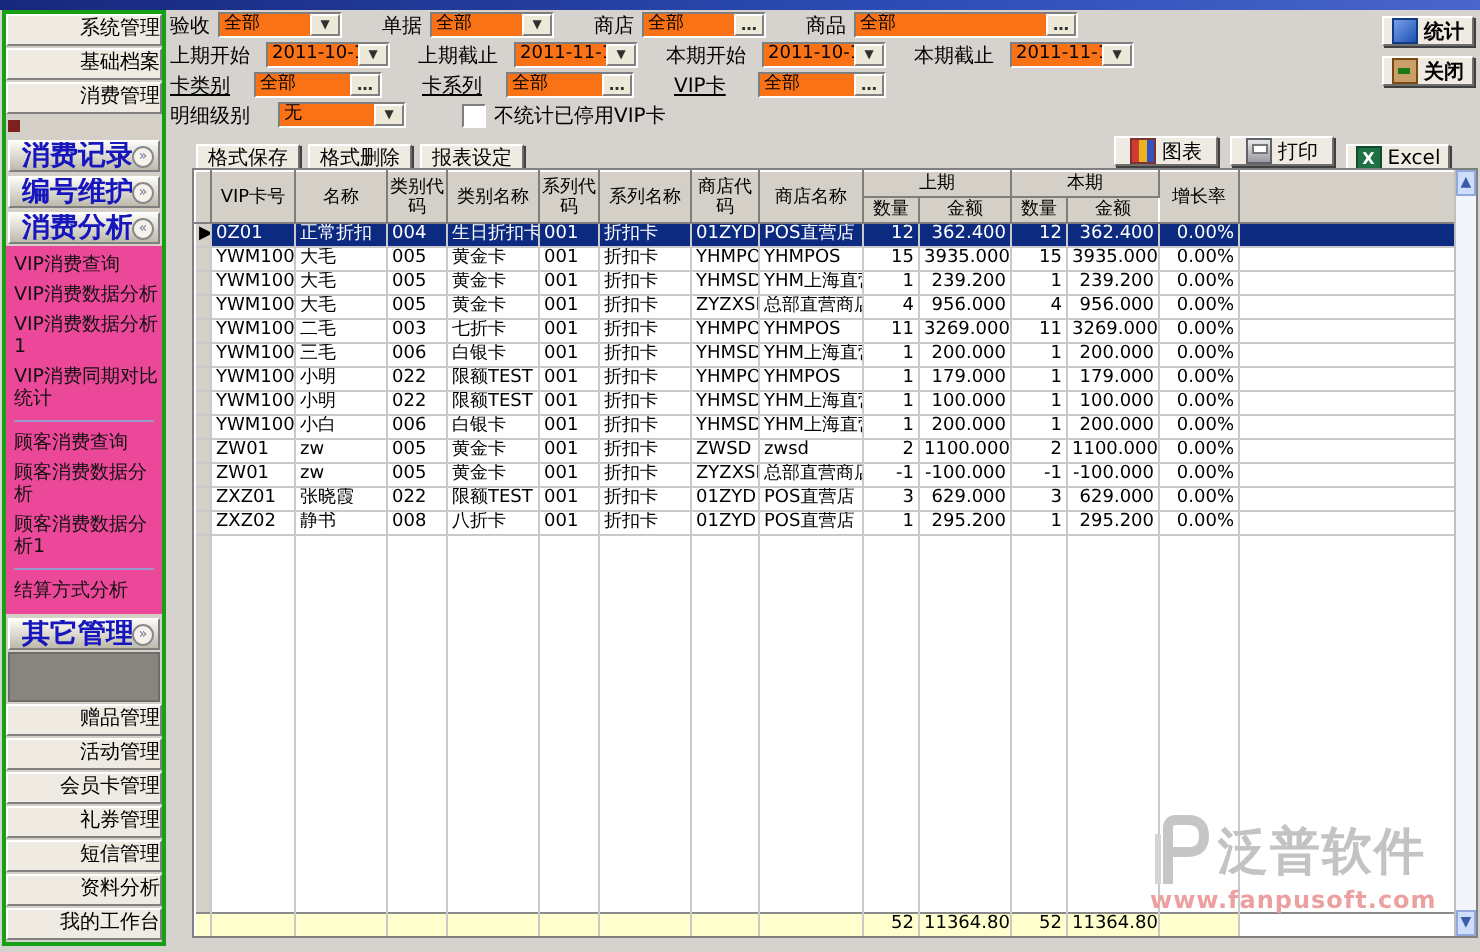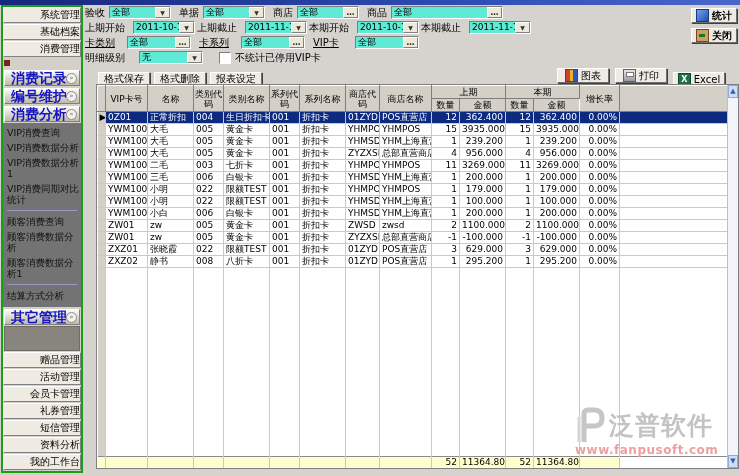--- a/index.html
+++ b/index.html
@@ -21,35 +21,35 @@
     margin:0 0 1px 0;cursor:pointer;white-space:nowrap;overflow:hidden;}
   .mini-handle{width:6px;height:6px;background:#7c2020;margin:2px 0 2px 1px;}
   .group-header{height:14px;line-height:14px;display:flex;align-items:center;
     padding:0 2px 0 6px;margin:2px 1px 1px 1px;cursor:pointer;
     background:linear-gradient(#fbfaf6,#bdb9ab);
     border:1px solid;border-color:#fff #7f7f7f #7f7f7f #fff;}
   .group-header .gh-label{flex:1;font-size:14px;font-weight:bold;color:#1616bc;
     white-space:nowrap;overflow:hidden;}
   .chev{width:9px;height:9px;border:1px solid #8a8a8a;border-radius:50%;
     background:#f4f2ea;color:#6f6f9f;font-size:7px;line-height:8px;text-align:center;}
-  .group-items{background:#737373;padding:2px 0 4px 0;}
+  .group-items{background:#ec4899;padding:2px 0 4px 0;}
   .group-item{font-size:9.5px;line-height:11px;padding:2px 1px 2px 4px;color:#101010;
     cursor:pointer;}
   .item-divider{height:1px;background:#9a98c8;margin:3px 4px;}
   .sb-fill{flex:1;background:#87857e;border:1px solid #6e6c66;margin:0 1px;}
   .sb-bottom{margin-top:1px;}
 
   
   .main{position:absolute;left:84px;top:5px;width:655px;height:469px;}
 
   
   .filters{position:absolute;left:1px;top:0;right:0;height:60px;}
-  .filter-row{display:flex;align-items:center;height:15px;}
+  .filter-row{display:flex;align-items:center;height:15px;gap:12px;}
   .f-label{font-size:10px;color:#000;white-space:nowrap;overflow:hidden;}
-  .f-field{display:inline-flex;align-items:stretch;height:13px;background:#5eead4;
+  .f-field{display:inline-flex;align-items:stretch;height:13px;background:#f97316;
     border:1px solid;border-color:#7e7e7e #fff #fff #7e7e7e;box-sizing:border-box;}
   .f-value{flex:1;font-size:9px;line-height:11px;padding-left:2px;color:#000;
     white-space:nowrap;overflow:hidden;}
   .f-btn{width:13px;background:#ece9d8;border:1px solid;
     border-color:#fff #808080 #808080 #fff;font-size:6px;line-height:10px;
     text-align:center;color:#303030;cursor:pointer;}
   .f-btn.dots{font-size:8px;font-weight:bold;}
   
   .filter-row.r0 .f-label{width:24px;} .filter-row.r0 .f-field{width:62px;margin-right:8px;}
   .filter-row.r0 .pair:nth-child(4) .f-field{width:112px;}

